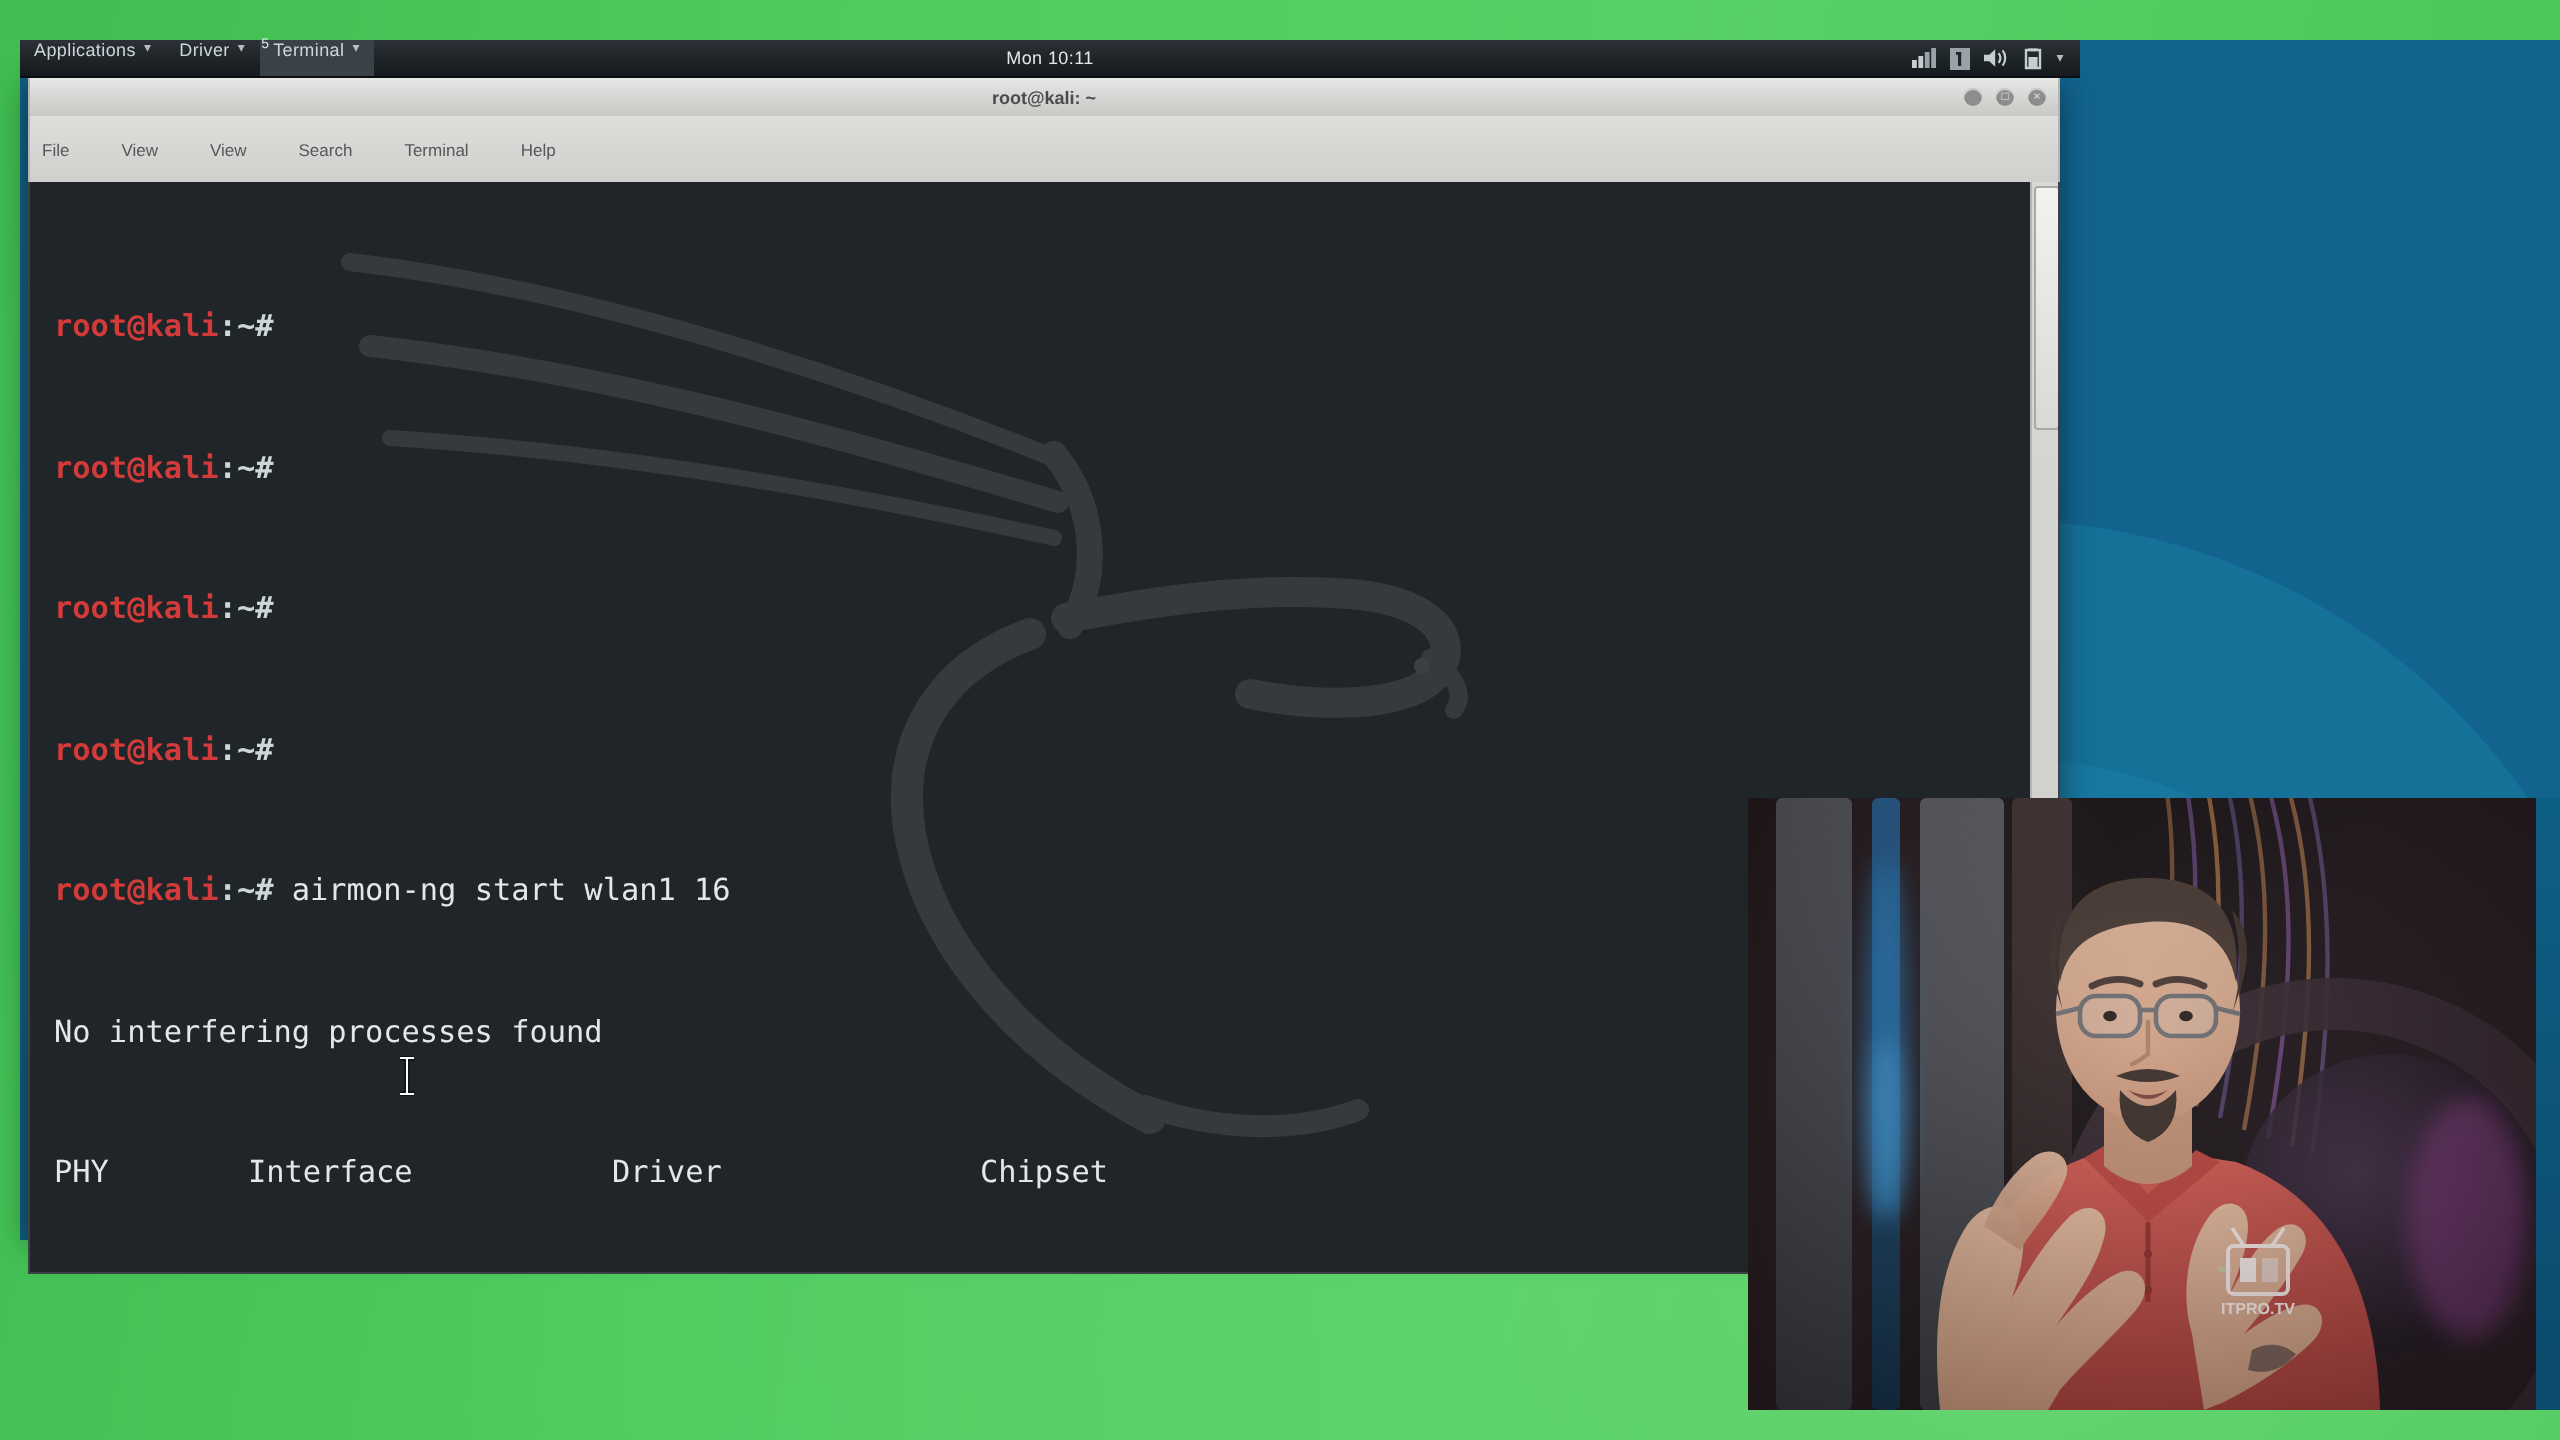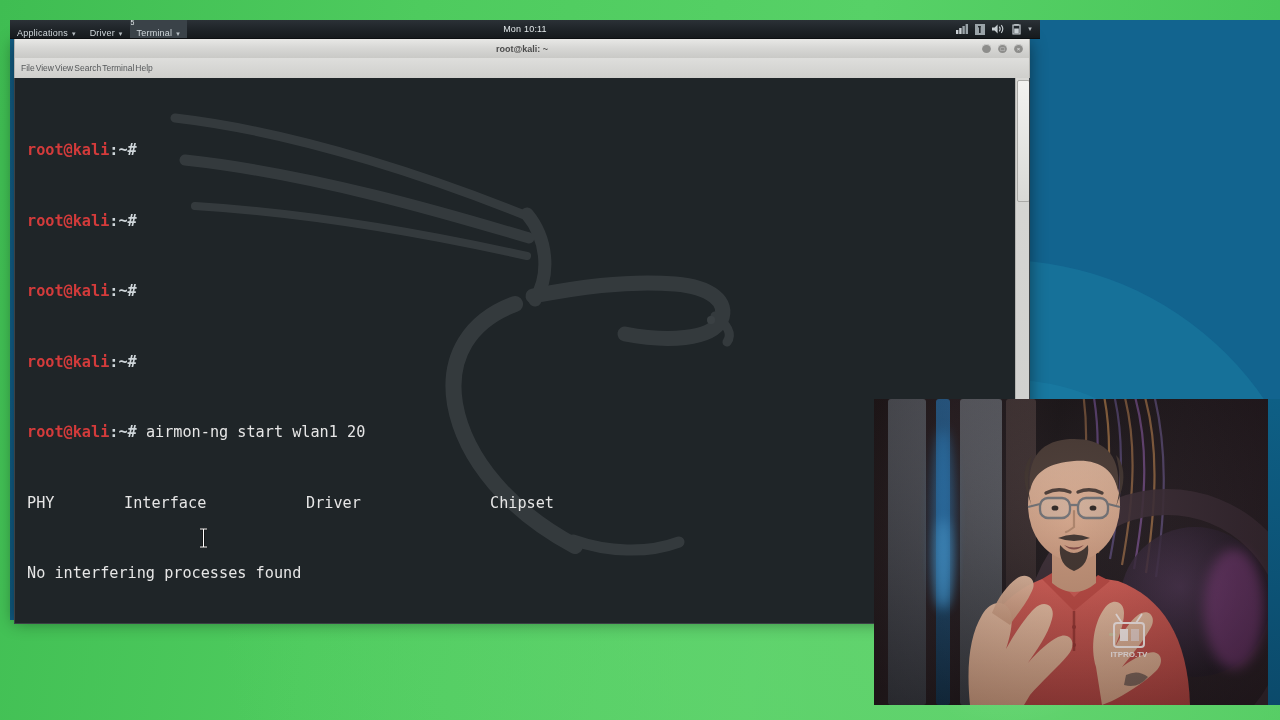--- a/index.html
+++ b/index.html
@@ -29,44 +29,44 @@
     background:#1a7ba3;opacity:.55;}
   .wall .arc3{position:absolute;right:60px;top:360px;width:420px;height:420px;border-radius:50%;
     background:#1d88b0;opacity:.35;}
   .wall .stem{position:absolute;right:120px;top:560px;width:14px;height:200px;background:#1c86ad;opacity:.5;}
 
   
   #top-panel{position:absolute;left:10px;top:20px;width:1030px;height:18px;
     background:linear-gradient(#2b3136,#1d2226 60%,#161a1d);
     border-bottom:1px solid #0c0f11;
     display:flex;align-items:center;color:#cfd6da;font-size:9px;letter-spacing:.2px;z-index:30;}
-  .panel-item{padding:0 7px;height:18px;display:flex;align-items:flex-end;gap:4px;cursor:default;}
+  .panel-item{padding:0 7px;height:18px;display:flex;align-items:flex-start;gap:4px;cursor:default;}
   .panel-item.active{background:#3a4248;}
   .caret{font-size:7px;opacity:.85;}
   .panel-spacer{flex:1;}
   #clock{position:absolute;left:0;right:0;text-align:center;font-size:9px;color:#e2e8ea;pointer-events:none;}
   .tray{display:flex;align-items:center;gap:7px;padding-right:8px;}
   .tray svg{display:block;}
   .term-ind{position:relative;}
   .term-ind .sup{position:absolute;top:-1px;left:1px;font-size:7px;color:#dfe6e8;}
 
   
   #term-win{position:absolute;left:14px;top:38px;width:1016px;height:580px;z-index:20;
     box-shadow:0 4px 16px rgba(0,0,0,.45);}
   #title-bar{height:19px;background:linear-gradient(#e8e8e6,#d6d6d4 50%,#c9c9c6);
     border:1px solid #b4b4b1;border-bottom:none;position:relative;
     display:flex;align-items:center;justify-content:center;}
   #title-text{font-size:9px;color:#4b4b4b;font-weight:bold;}
   .wbtns{position:absolute;right:6px;top:0;height:19px;display:flex;align-items:center;gap:7px;}
   .wbtn{width:9px;height:9px;border-radius:50%;background:#8d8d8b;
     box-shadow:inset 0 1px 0 rgba(255,255,255,.55);display:flex;align-items:center;justify-content:center;}
   .wbtn i{font-style:normal;font-size:6px;color:#e6e6e6;line-height:1;}
-  #menu-bar{height:20px;background:linear-gradient(#dededc,#cfcfcc);
+  #menu-bar{height:33px;background:linear-gradient(#dededc,#cfcfcc);
     border-left:1px solid #b4b4b1;border-right:1px solid #b4b4b1;
-    display:flex;align-items:center;padding-left:6px;gap:1px;}
+    display:flex;align-items:center;padding-left:6px;gap:26px;}
   .menu-item{font-size:8.5px;color:#55585a;cursor:default;}
 
   
   #term-body{position:relative;height:545px;background:#1f2528;overflow:hidden;
     border:1px solid #3b4145;border-top:none;padding-left:10px;}
   #dragon{position:absolute;left:140px;top:10px;width:620px;height:470px;opacity:.5;pointer-events:none;}
   #term-text{position:relative;padding:14px 0 0 2px;z-index:2;
     font-family:"DejaVu Sans Mono","Liberation Mono",monospace;
     font-size:15.2px;line-height:23.5px;color:#e6e6e6;white-space:pre;}
   .ln{height:23.5px;}
@@ -204,23 +204,23 @@
         <path d="M418 452 C452 464 492 466 524 454" stroke-width="11"></path>
       </g>
       <circle cx="556" cy="232" r="4" fill="#565c5f"></circle>
     </svg>
 
     <div id="term-text">
       <div class="ln"><span class="prompt">root@kali</span><span class="promptp">:~#</span></div>
       <div class="ln"><span class="prompt">root@kali</span><span class="promptp">:~#</span></div>
       <div class="ln"><span class="prompt">root@kali</span><span class="promptp">:~#</span></div>
       <div class="ln"><span class="prompt">root@kali</span><span class="promptp">:~#</span></div>
-      <div class="ln"><span class="prompt">root@kali</span><span class="promptp">:~#</span><span> airmon-ng start wlan1 20</span></div>
+      <div class="ln"><span class="prompt">root@kali</span><span class="promptp">:~#</span><span> airmon-ng start wlan1 16</span></div>
+      <div class="ln"><span>No interfering processes found</span></div>
       <div class="ln"><span style="display:inline-block;width:97px">PHY</span><span style="display:inline-block;width:182px">Interface</span><span style="display:inline-block;width:184px">Driver</span><span>Chipset</span></div>
-      <div class="ln"><span>No interfering processes found</span></div>
       
       
       
       
       
       
       
       
       
       

